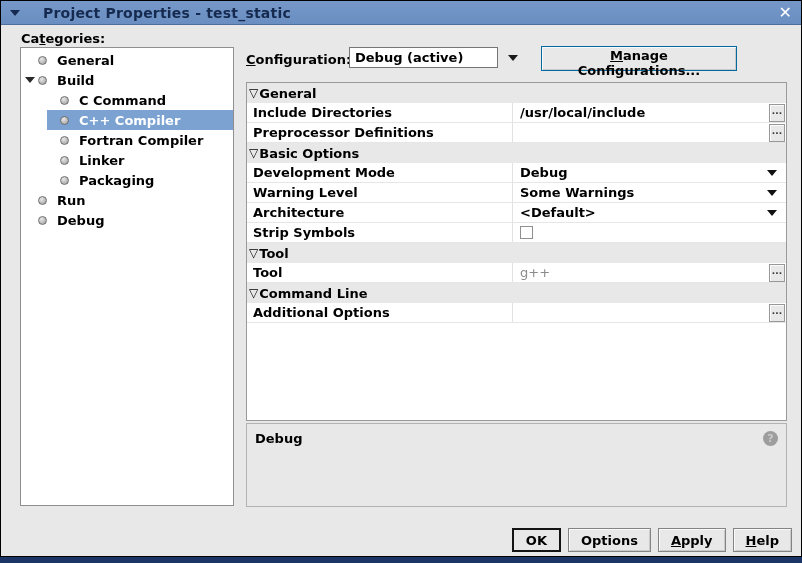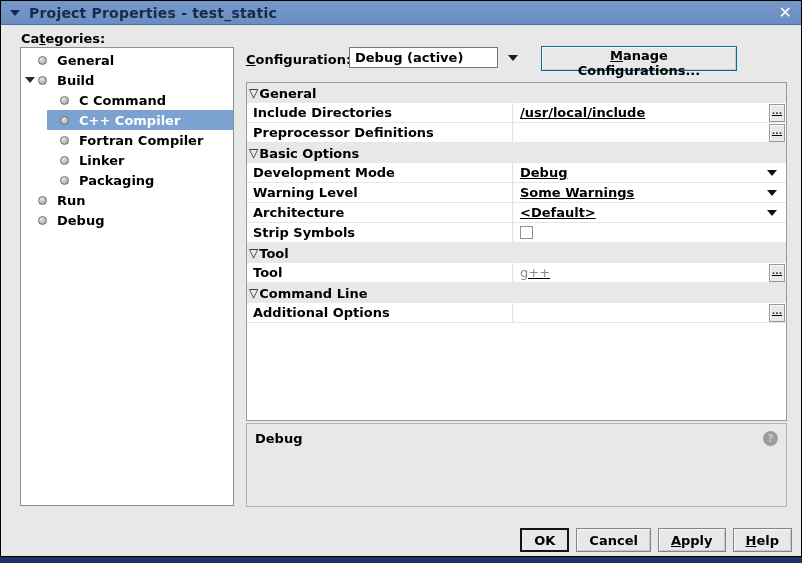--- a/index.html
+++ b/index.html
@@ -1,21 +1,21 @@
 <!DOCTYPE html>
 <html><head>
 <meta charset="utf-8">
 <style>
   html,body{margin:0;padding:0;background:#fff;}
   .stage{position:relative;width:802px;height:563px;font-family:"DejaVu Sans","Liberation Sans",sans-serif;font-weight:bold;overflow:hidden;background:#1b3566;}
   .dialog{position:absolute;left:0;top:0;width:800px;height:555px;border:1px solid #000;background:#e8e8e8;}
   
   .titlebar{height:23px;background:linear-gradient(#7698c9,#6a8ec1);border-bottom:1px solid #4d6f9e;display:flex;align-items:center;padding:0 9px;}
   .menu-tri{width:0;height:0;border-left:5px solid transparent;border-right:5px solid transparent;border-top:6px solid #152a4e;}
-  .title-text{color:#152a4e;font-size:14px;margin-left:9px;letter-spacing:0.2px;}
+  .title-text{color:#152a4e;font-size:14px;margin-left:23px;letter-spacing:0.2px;}
   .close-x{margin-left:auto;color:#fff;font-size:16px;line-height:16px;cursor:default;}
   
   .cat-label{position:absolute;left:20px;top:30px;font-size:13px;color:#000;}
   .catbox{position:absolute;left:19px;top:46px;width:214px;height:459px;background:#fff;border:1px solid #8f8f8f;padding-top:2px;box-sizing:border-box;}
   .tree-row{position:relative;display:flex;align-items:center;height:20px;font-size:13px;color:#000;}
   .tree-row .spacer0{width:4px;flex:none;}
   .tree-row .spacer1{width:26px;flex:none;}
   .band{display:flex;align-items:center;flex:1;height:100%;padding-left:13px;min-width:0;}
   .tree-row.selected .band{background:#7ba2d1;color:#fff;align-items:center;}
   .expander{position:absolute;left:4px;top:7px;width:0;height:0;border-left:5px solid transparent;border-right:5px solid transparent;border-top:6px solid #2a2a2a;}
@@ -25,21 +25,21 @@
   .config-field{position:absolute;left:348px;top:46px;width:149px;height:21px;background:#fff;border:1px solid #767676;font-size:13px;padding:2px 0 0 5px;box-sizing:border-box;}
   .combo-arrow{position:absolute;left:507px;top:54px;width:0;height:0;border-left:5px solid transparent;border-right:5px solid transparent;border-top:6px solid #1a1a1a;}
   .manage-btn{position:absolute;left:540px;top:45px;width:196px;height:25px;background:#e8e8e8;border:1px solid #0369a1;box-shadow:inset 1px 1px 0 #f9f9f9,inset -1px -1px 0 #c9c9c9;font-family:inherit;font-weight:bold;font-size:13px;}
   
   .propsheet{position:absolute;left:245px;top:81px;width:541px;height:339px;background:#fff;border:1px solid #9a9a9a;box-sizing:border-box;overflow:hidden;}
   .prow{height:20px;box-sizing:border-box;}
   .prow.section{background:#e8e8e8;display:flex;align-items:center;font-size:13px;}
   .sec-tri{font-weight:normal;font-size:12px;margin:0 1px 0 2px;color:#000;}
   .prow.item{display:flex;border-bottom:1px solid #e6e6e6;justify-content:flex-end;}
   .label-cell{width:266px;flex:none;border-right:1px solid #e2e2e2;font-size:13px;padding:2px 0 0 6px;box-sizing:border-box;white-space:nowrap;overflow:hidden;}
-  .value-cell{flex:1;display:flex;align-items:center;font-size:13px;padding-left:7px;min-width:0;text-decoration:underline;}
+  .value-cell{flex:1;display:flex;align-items:center;font-size:13px;padding-left:7px;min-width:0;}
   .vtext{flex:1;white-space:nowrap;overflow:hidden;}
   .vtext.disabled{color:#8b8b8b;font-weight:normal;}
   .drop-arrow{width:0;height:0;border-left:5px solid transparent;border-right:5px solid transparent;border-top:6px solid #111;margin-right:9px;flex:none;}
   .dots{width:16px;height:18px;flex:none;margin-right:1px;background:#e8e8e8;border:1px solid #989898;box-shadow:inset 1px 1px 0 #fbfbfb;font-size:9px;line-height:5px;padding:0 0 2px 0;font-family:inherit;font-weight:bold;color:#333;align-self:center;}
   .checkbox{width:11px;height:11px;border:1px solid #8f8f8f;background:#fff;flex:none;}
   
   .descpanel{position:absolute;left:245px;top:422px;width:541px;height:84px;background:#e8e8e8;border:1px solid #b2b2b2;box-sizing:border-box;}
   .desc-title{position:absolute;left:8px;top:7px;font-size:13px;}
   .help-circle{position:absolute;right:8px;top:7px;width:15px;height:15px;border-radius:50%;background:#9d9d9d;color:#c9c9c9;font-size:11px;display:flex;align-items:center;justify-content:center;}
   
@@ -207,19 +207,19 @@
         </div>
       </div>
 
     <div class="descpanel">
       <div class="desc-title">Debug</div>
       <div class="help-circle">?</div>
     </div>
 
     <div class="footer" id="footer-buttons">
         <button class="btn default">OK</button>
-        <button class="btn">Cancel</button>
+        <button class="btn">Options</button>
         <button class="btn"><u>A</u>pply</button>
         <button class="btn"><u>H</u>elp</button>
       </div>
   </div>
   <div style="position:absolute;left:0;top:557px;width:802px;height:6px;background:#1b3566;"></div>
 </div>
 
 </body></html>

